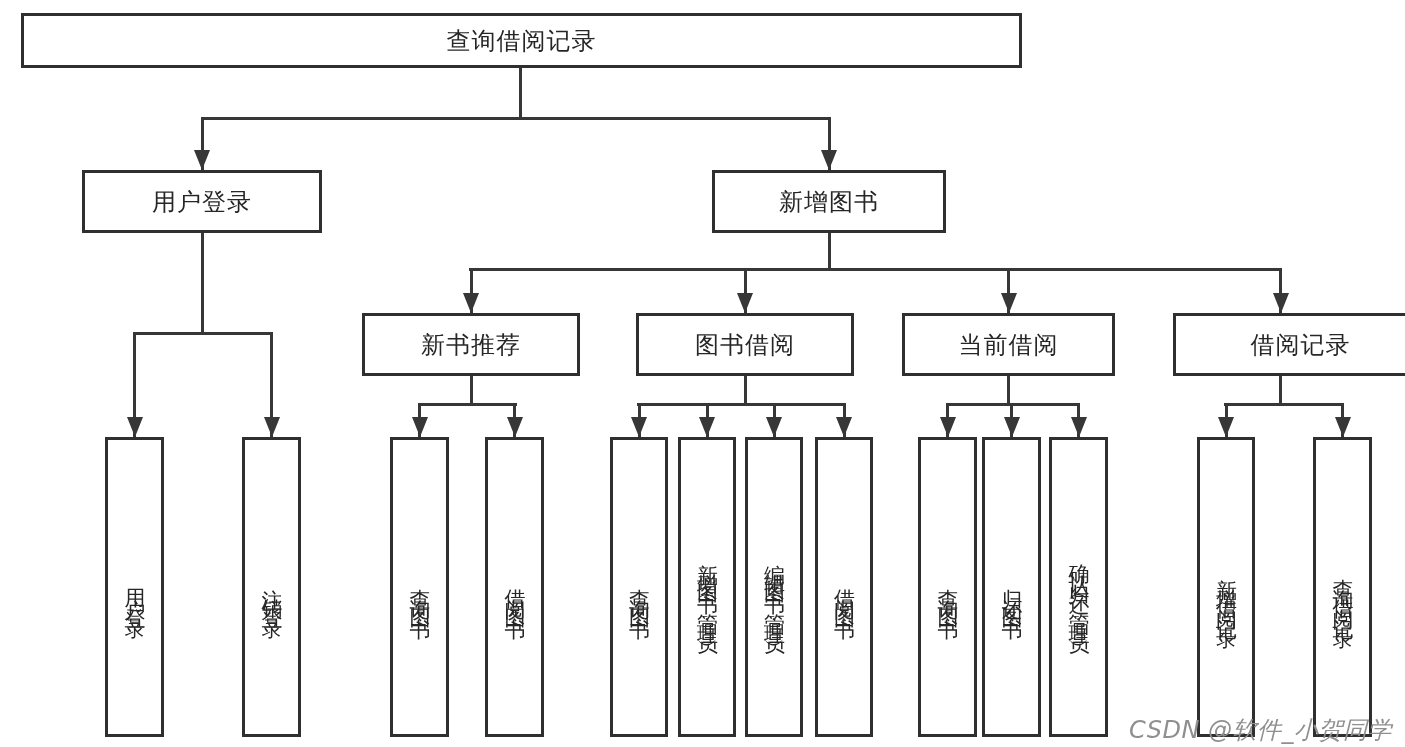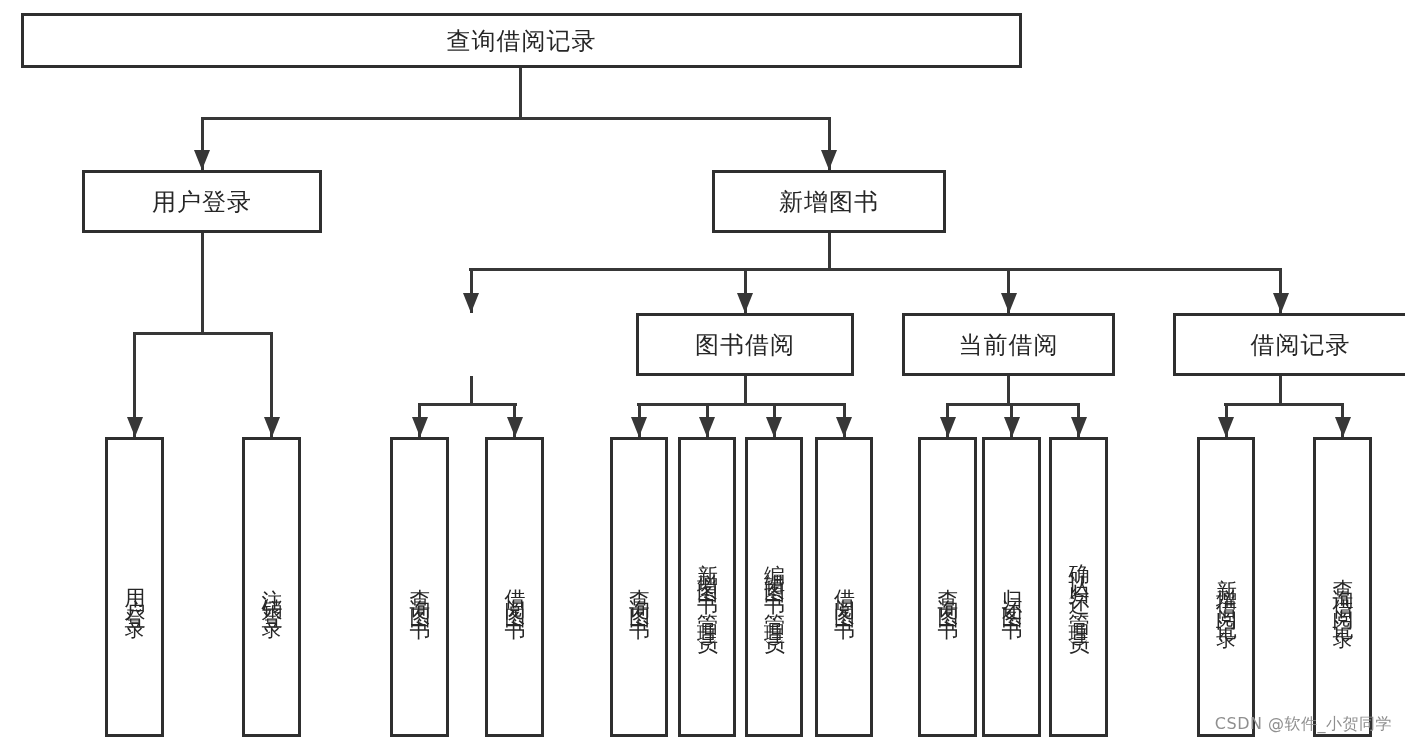--- a/index.html
+++ b/index.html
@@ -25,21 +25,21 @@
     position:absolute;box-sizing:border-box;background:var(--bg);
     border:3px solid var(--border);display:flex;align-items:center;justify-content:center;
     color:var(--text);font-size:24px;letter-spacing:1px;z-index:2;text-align:center;
   }
   .leaf{font-size:21px;letter-spacing:0;}
   .leaf .vtext{
     writing-mode:vertical-lr;text-orientation:mixed;letter-spacing:10px;
     line-height:1;white-space:nowrap;margin-bottom:-10px;
   }
   .watermark{
-    position:absolute;color:var(--wm);font-size:16px;z-index:5;letter-spacing:0.5px;
+    position:absolute;color:var(--wm);font-size:24px;z-index:5;letter-spacing:0.5px;font-style:italic;
   }
 </style>
 </head>
 <body>
 
 <div class="canvas">
 
   <div class="vline" style="left:518.5px;top:68px;width:3px;height:52px"></div>
   <div class="hline" style="left:200.5px;top:117px;width:630px;height:3px"></div>
   <div class="arrow" style="left:200.5px;top:117px;height:53px"></div>
@@ -85,20 +85,23 @@
     <span>查询借阅记录</span>
   </div>
 
   <div class="node" style="left:82px;top:170px;width:240px;height:63px">
     <span>用户登录</span>
   </div>
   <div class="node" style="left:712px;top:170px;width:234px;height:63px">
     <span>新增图书</span>
   </div>
 
+  <div class="node" style="left:362px;top:313px;width:218px;height:63px">
+    <span>新书推荐</span>
+  </div>
   <div class="node" style="left:902px;top:313px;width:213px;height:63px">
     <span>当前借阅</span>
   </div>
   <div class="node" style="left:636px;top:313px;width:218px;height:63px">
     <span>图书借阅</span>
   </div>
   <div class="node" style="left:1173px;top:313px;width:255px;height:63px">
     <span>借阅记录</span>
   </div>
 

